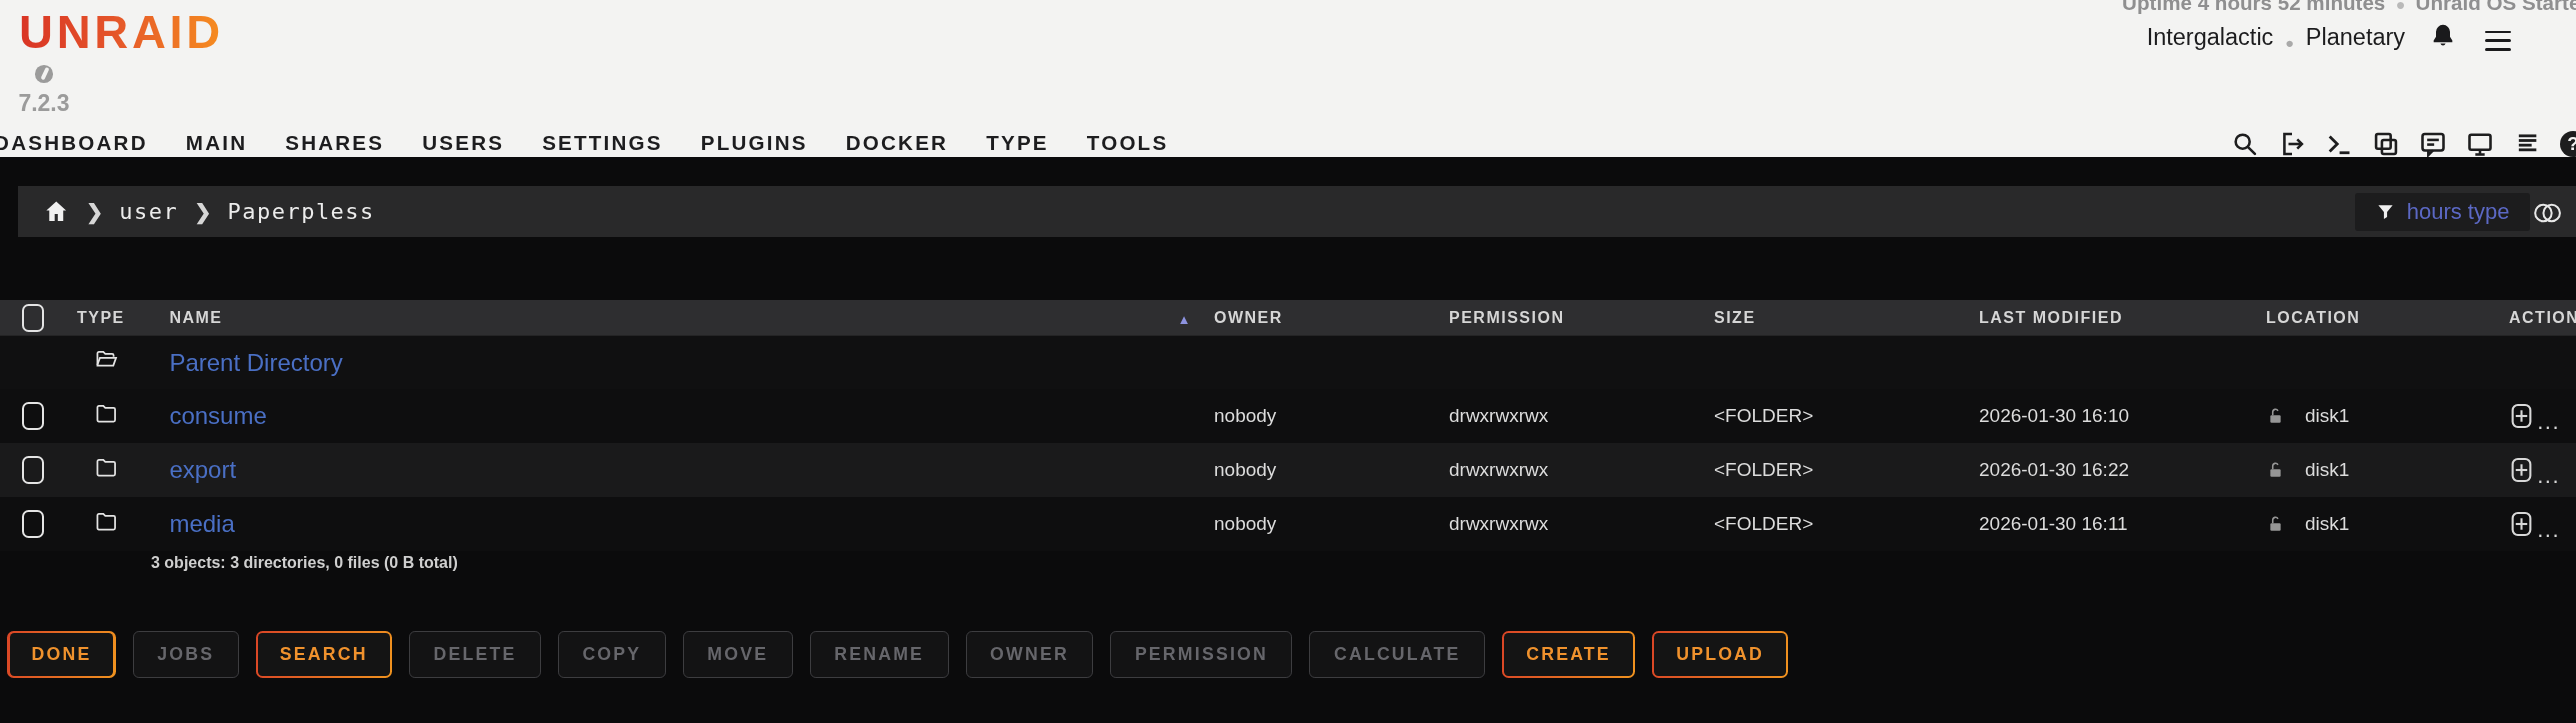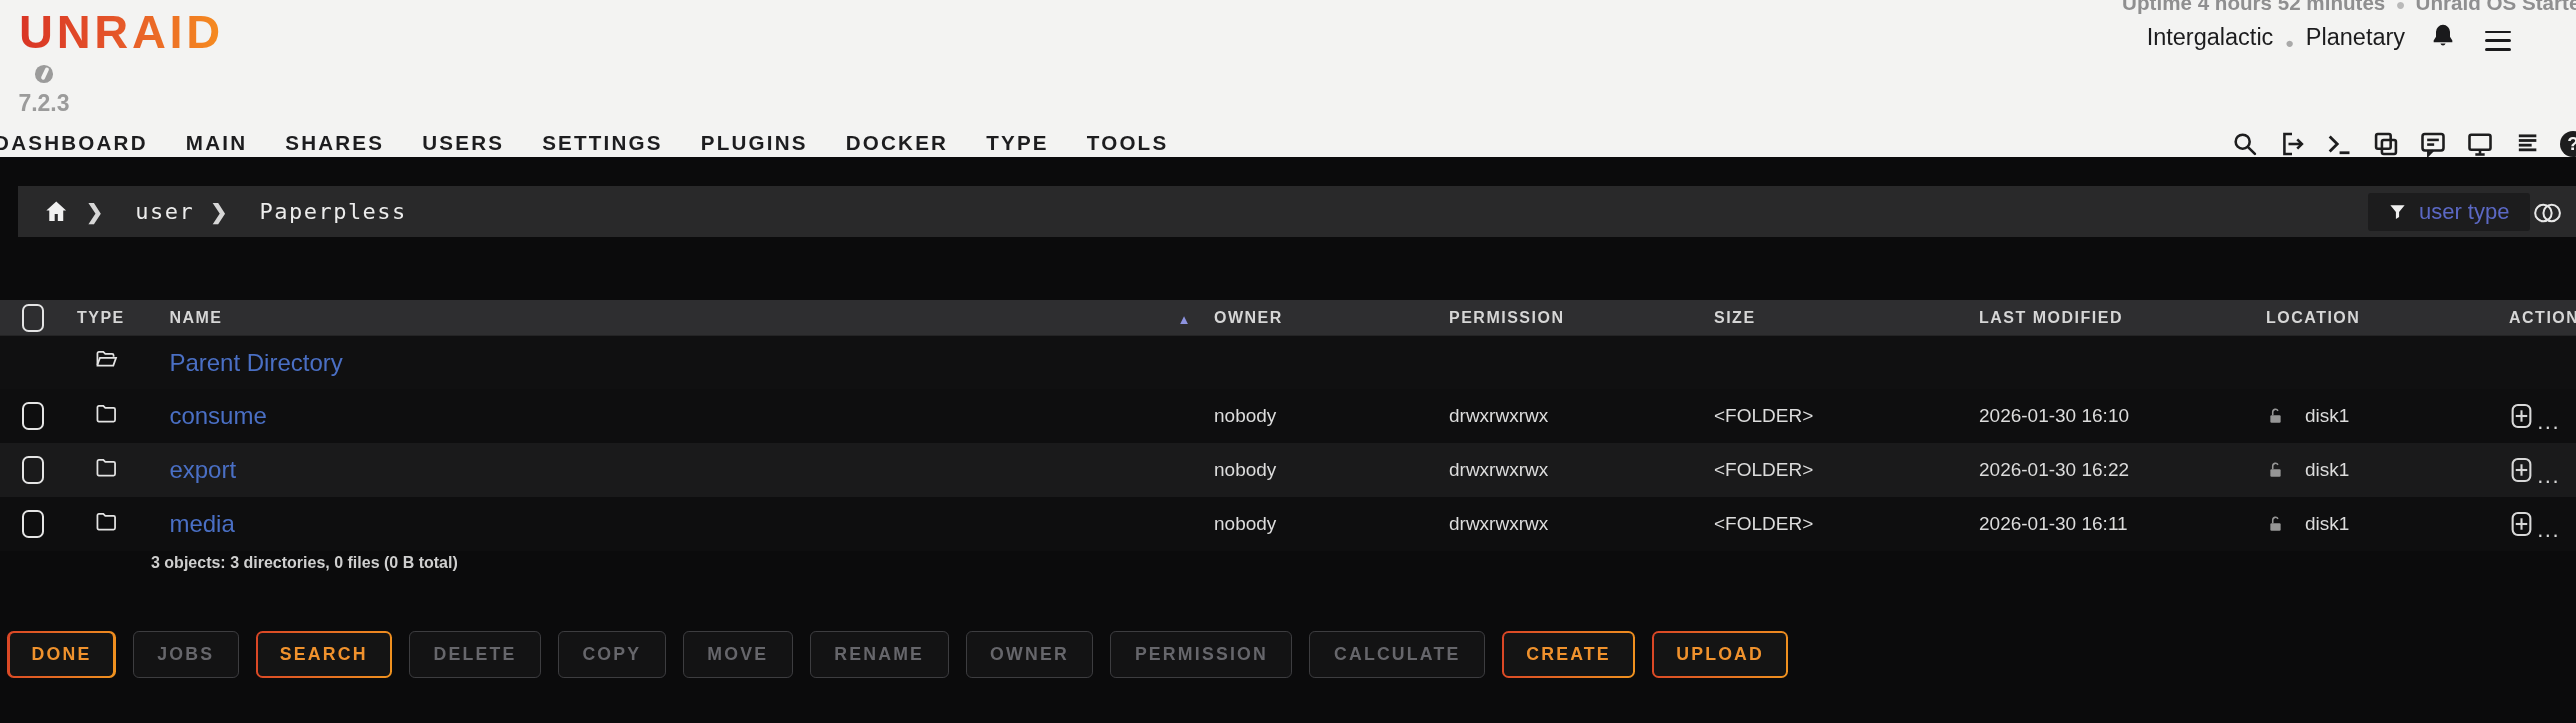--- a/index.html
+++ b/index.html
@@ -45,21 +45,21 @@
 
   
   .dark { position:absolute; top:157px; left:0; width:2576px; height:567px; background:#0b0b0c; }
 
   
   .crumbbar { position:absolute; top:29px; left:18.4px; right:0; height:51px;
               background:#29292a; display:flex; align-items:center; padding-left:25px; }
   .crumbbar .home { width:26.5px; height:25px; color:#f0f0f0; }
   .crumb-sep { color:#d6d6d6; font-size:20.6px; font-weight:700; margin:0 16px; }
   .crumb { color:#ececec; font-size:22px; letter-spacing:1.5px;
-           font-family:"DejaVu Sans Mono", monospace;margin-left:16px; }
+           font-family:"DejaVu Sans Mono", monospace; }
   .filterbox { position:absolute; right:46px; top:6.6px; height:38px; background:#1c1c1d;
                border-radius:2.9px; display:flex; align-items:center; gap:11.8px; padding:0 20.6px; }
   .filterbox svg { width:19px; height:19px; color:#efefef; }
   .filter-label { color:#5b68c4; font-size:22px; }
   .toggle-icon { position:absolute; right:11.8px; top:16px; width:32px; height:22px; color:#e8e8e8; }
 
   
   .grid { display:grid; grid-template-columns:55px 74px 1063px 235px 265px 265px 287px 243px 1fr;
           align-items:center; padding:0 16px 0 22px; }
   .thead { position:absolute; top:143px; left:0; right:0; height:35px; background:#2e2e30;
@@ -189,21 +189,21 @@
     </svg>
     <span class="crumb-sep">❯</span>
     <span class="crumb">user</span>
     <span class="crumb-sep">❯</span>
     <span class="crumb">Paperpless</span>
 
     <div class="filterbox">
       <svg viewBox="0 0 24 24" fill="currentColor">
         <path d="M3 4h18l-7 8.5V19l-4 2.5v-9z"></path>
       </svg>
-      <span class="filter-label">user type</span>
+      <span class="filter-label">hours type</span>
     </div>
     <svg class="toggle-icon" viewBox="0 0 34 24" fill="none" stroke="currentColor" stroke-width="2.2">
       <circle cx="12" cy="12" r="9"></circle>
         <circle cx="21" cy="12" r="9"></circle>
     </svg>
   </div>
 
   <div class="thead grid">
     <div class="checkbox" style="border-width:2.2px;"></div>
     <div>TYPE</div>

